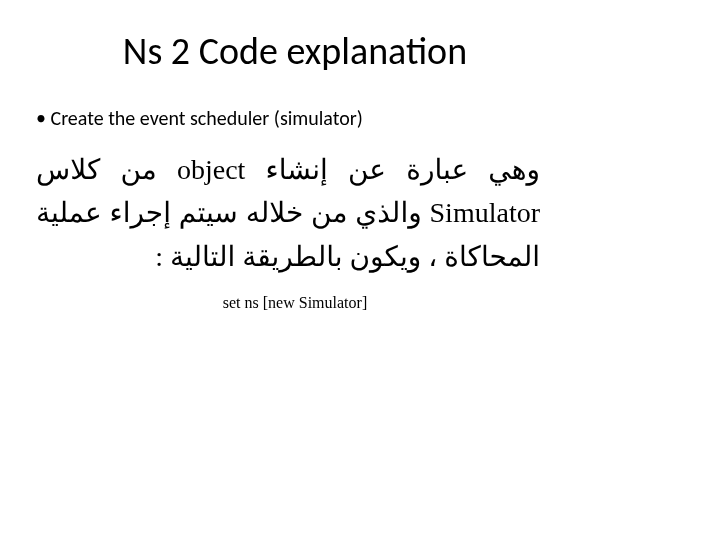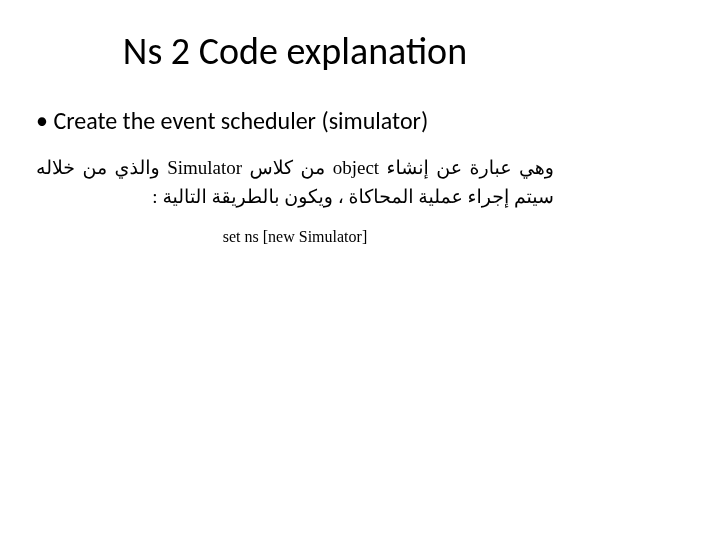--- a/index.html
+++ b/index.html
@@ -17,34 +17,34 @@
     box-sizing: border-box;
     padding: 20px 60px 20px 30px;
   }
   .title {
     text-align: center;
     font-size: 38px;
     font-weight: 400;
     margin: 8px 0 32px 0;
   }
   .bullet {
-    font-size: 24px;
+    font-size: 20px;
     margin: 12px 0 18px 0;
     padding-left: 6px;
   }
   .bullet::before {
     content: "• ";
   }
   .arabic-block {
     direction: rtl;
     text-align: justify;
     font-family: "Traditional Arabic", "Arabic Typesetting", "Times New Roman", serif;
-    font-size: 19px;
+    font-size: 28px;
     line-height: 1.55;
-    margin: 6px 6px 14px 6px;
+    margin: 6px 20px 14px 6px;
   }
   .code-line {
     text-align: center;
     font-family: "Times New Roman", serif;
     font-size: 16px;
     margin: 16px 0 18px 0;
   }
   .latin {
     font-family: "Times New Roman", serif;
     direction: ltr;

